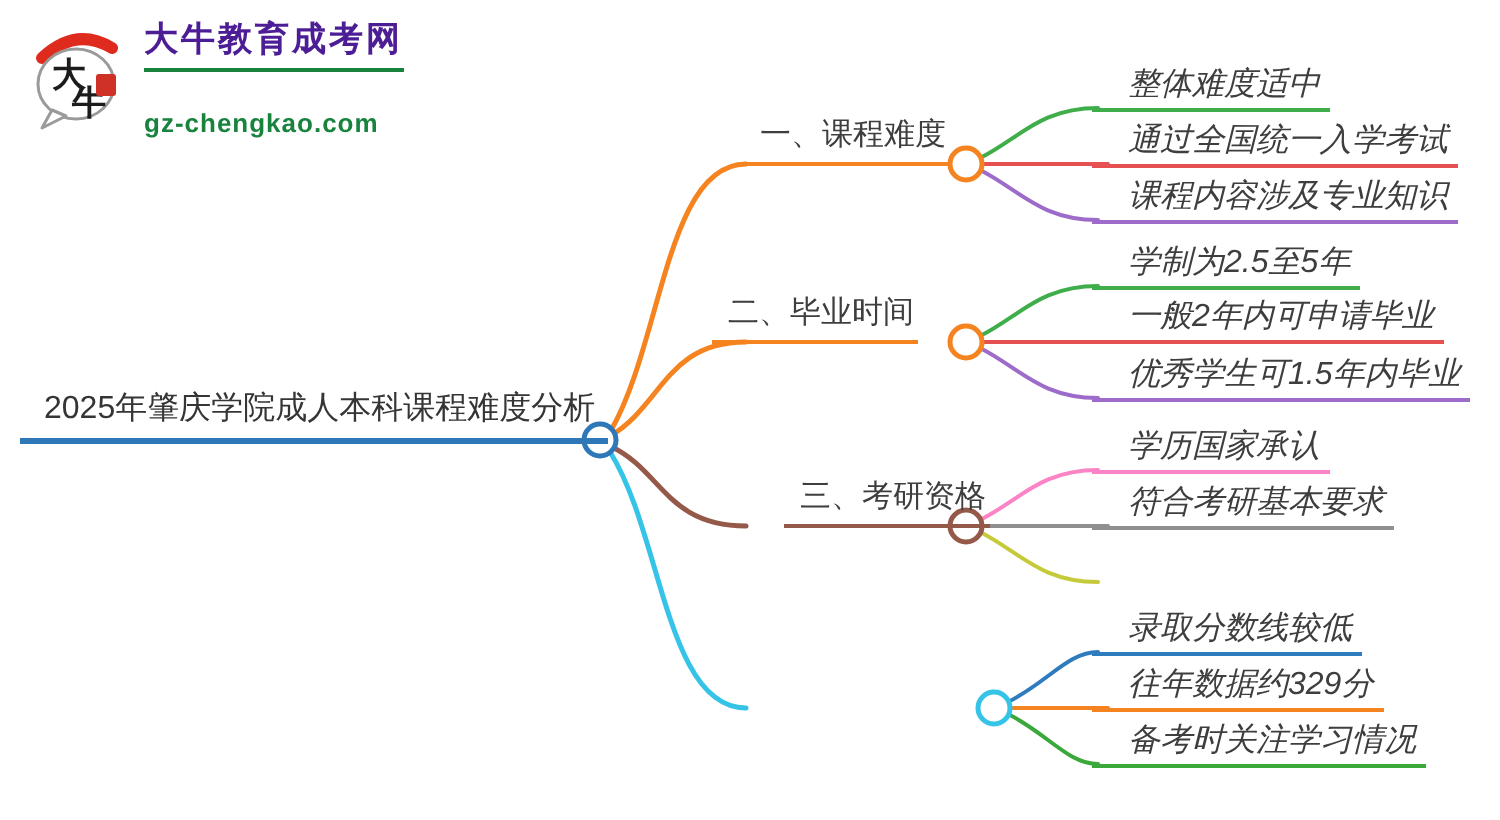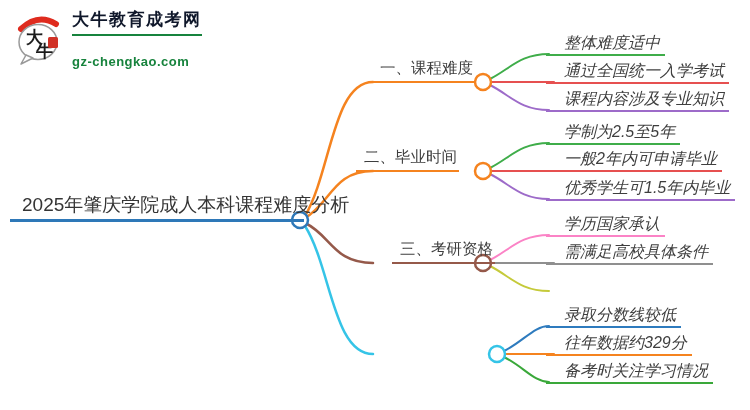--- a/index.html
+++ b/index.html
@@ -16,21 +16,21 @@
   .branch-label {
     font-size:15.5px; line-height:22px; padding:0 0 2px 8px;
     border-bottom:2.5px solid #999; box-sizing:border-box;
   }
   .child-label {
     font-size:16px; line-height:21px; padding:0 5px 1px 18px;
     border-bottom:2px solid #999; width:max-content;font-style:italic;
   }
   #root-label {
     position:absolute; left:10px; top:193px; width:282px; z-index:2;
-    font-size:19px; line-height:24px; padding:0 0 2px 12px;
+    font-size:16px; line-height:24px; padding:0 0 2px 12px;
     color:#353535; border-bottom:3px solid #2e78b8; white-space:nowrap;
     box-sizing:content-box;
   }
   #logo { position:absolute; left:14px; top:8px; display:flex; align-items:center; z-index:3; }
   #logo-text { margin-left:8px; }
   #logo-title {
     font-size:17px; font-weight:bold; letter-spacing:1.5px;
     padding-bottom:3px; border-bottom:2px solid #17833d;
   }
   #logo-subtitle { font-size:13px; font-weight:bold; letter-spacing:0.5px; margin-top:18px; }
@@ -43,21 +43,21 @@
   <div id="logo">
     <svg width="50" height="53" viewBox="0 0 50 53">
       <path id="logo-arc" d="M7 17 Q 24 1 42 12" stroke="#df2b1e" stroke-width="6" fill="none" stroke-linecap="round"></path>
       <ellipse cx="24" cy="30" rx="19" ry="17.5" fill="#ffffff" stroke="#9a9a9a" stroke-width="1.5"></ellipse>
       <path d="M12 43 L 7 52 L 19 46 Z" fill="#ffffff" stroke="#9a9a9a" stroke-width="1.5" stroke-linejoin="round"></path>
       <text x="12" y="31" font-size="17" font-weight="bold" fill="#1c1c1c">大</text>
       <text x="22" y="45" font-size="17" font-weight="bold" fill="#1c1c1c">牛</text>
       <rect id="logo-seal" x="34" y="25" width="10" height="11" rx="1.5" fill="#d03126"></rect>
     </svg>
     <div id="logo-text">
-      <div id="logo-title" style="color: #0f172a; border-bottom-color: rgb(23, 131, 61);">大牛教育成考网</div>
+      <div id="logo-title" style="color: #4c1d95; border-bottom-color: rgb(23, 131, 61);">大牛教育成考网</div>
       <div id="logo-subtitle" style="color: rgb(23, 131, 61);">gz-chengkao.com</div>
     </div>
   </div>
 
   <svg id="mindmap-svg" width="750" height="410" viewBox="0 0 750 410">
       <path fill="none" stroke="#f5831f" stroke-width="2.5" stroke-linecap="round" d="M 305 216 C 331 172, 333 82, 373 82"></path>
       <path fill="none" stroke="#3fad4a" stroke-width="2" stroke-linecap="round" d="M 490 79 C 510 69, 520 54, 549 54"></path>
       <path fill="none" stroke="#e65050" stroke-width="2" stroke-linecap="round" d="M 490 82 L 554 82"></path>
       <path fill="none" stroke="#9d6bc9" stroke-width="2" stroke-linecap="round" d="M 490 85 C 510 95, 520 110, 549 110"></path>
       <circle cx="483" cy="82" r="8" fill="#ffffff" stroke="#f5831f" stroke-width="2.5"></circle>
@@ -84,17 +84,17 @@
 <div class="node branch-label" style="left: 372px; top: 57px; width: 103px; border-bottom-color: rgb(245, 131, 31);">一、课程难度</div>
     <div class="node child-label" style="left: 546px; top: 32px; border-bottom-color: rgb(63, 173, 74);">整体难度适中</div>
     <div class="node child-label" style="left: 546px; top: 60px; border-bottom-color: rgb(230, 80, 80);">通过全国统一入学考试</div>
     <div class="node child-label" style="left: 546px; top: 88px; border-bottom-color: rgb(157, 107, 201);">课程内容涉及专业知识</div>
     <div class="node branch-label" style="left: 356px; top: 146px; width: 103px; border-bottom-color: rgb(245, 131, 31);">二、毕业时间</div>
     <div class="node child-label" style="left: 546px; top: 121px; border-bottom-color: rgb(63, 173, 74);">学制为2.5至5年</div>
     <div class="node child-label" style="left: 546px; top: 148px; border-bottom-color: rgb(230, 80, 80);">一般2年内可申请毕业</div>
     <div class="node child-label" style="left: 546px; top: 177px; border-bottom-color: rgb(157, 107, 201);">优秀学生可1.5年内毕业</div>
     <div class="node branch-label" style="left: 392px; top: 238px; width: 103px; border-bottom-color: rgb(149, 89, 74);">三、考研资格</div>
     <div class="node child-label" style="left: 546px; top: 213px; border-bottom-color: rgb(251, 131, 198);">学历国家承认</div>
-    <div class="node child-label" style="left: 546px; top: 241px; border-bottom-color: rgb(143, 143, 143);">需满足高校具体条件</div>
+    <div class="node child-label" style="left: 546px; top: 241px; border-bottom-color: rgb(143, 143, 143);">符合考研基本要求</div>
     <div class="node child-label" style="left: 546px; top: 304px; border-bottom-color: rgb(46, 123, 190);">录取分数线较低</div>
     <div class="node child-label" style="left: 546px; top: 332px; border-bottom-color: rgb(245, 131, 31);">往年数据约329分</div>
     <div class="node child-label" style="left: 546px; top: 360px; border-bottom-color: rgb(58, 168, 58);">备考时关注学习情况</div>
   </div>
 
 </body></html>

